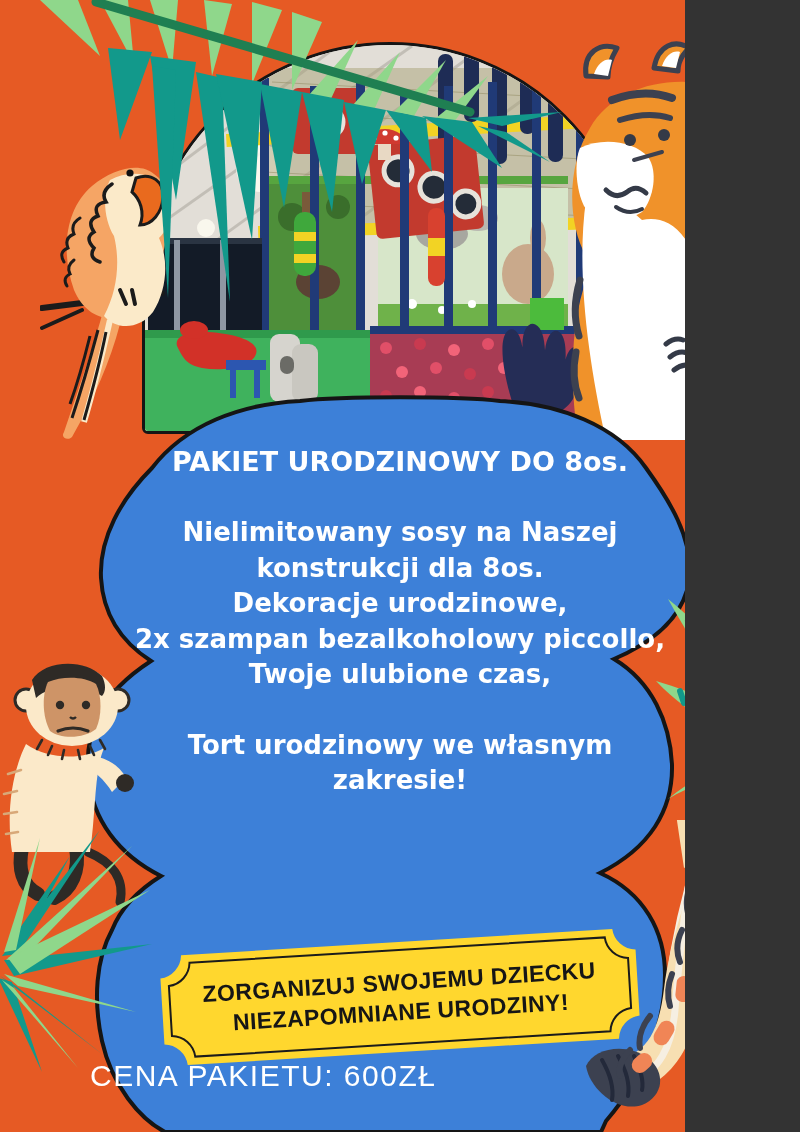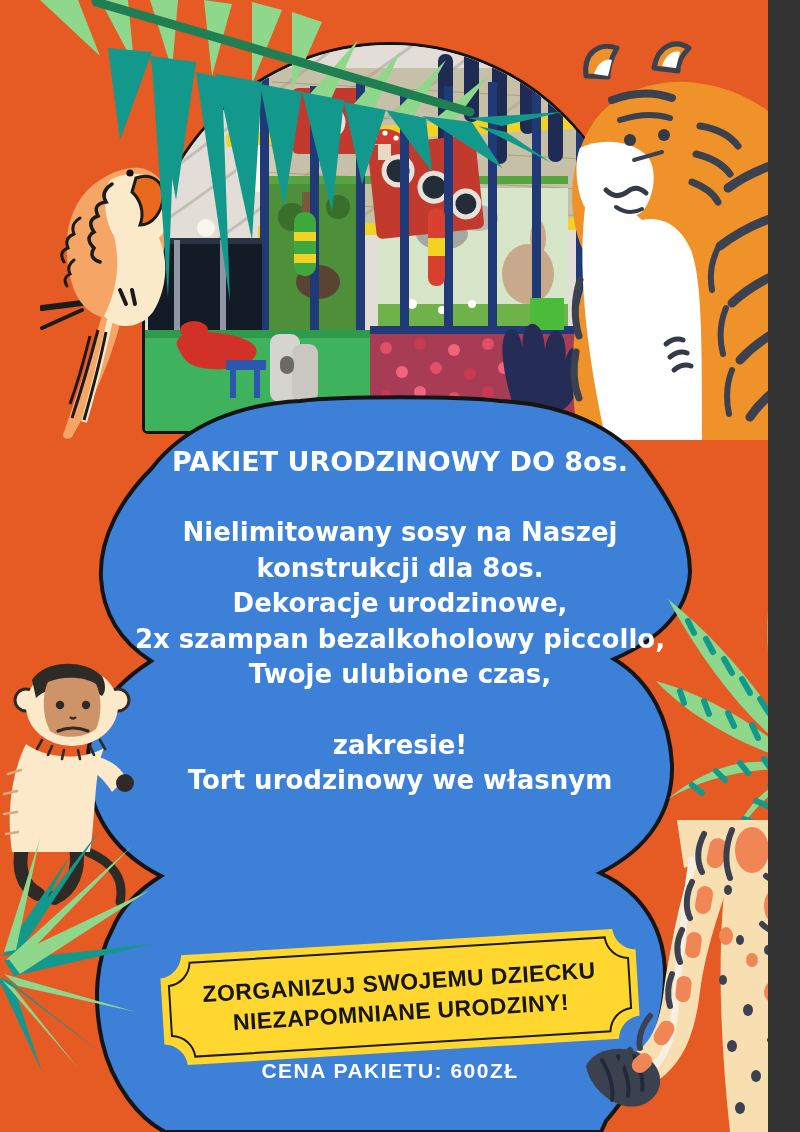--- a/index.html
+++ b/index.html
@@ -1,36 +1,36 @@
 <!DOCTYPE html>
 <html><head>
 <meta charset="utf-8">
 <style>
   html,body{margin:0;padding:0;background:#333;}
-  .poster{position:relative;width:768px;height:1132px;background:#E65A24;overflow:hidden;
+  .poster{position:relative;width:685px;height:1132px;background:#E65A24;overflow:hidden;
           font-family:"DejaVu Sans",sans-serif;}
   .abs{position:absolute;}
   .photo-arch{position:absolute;left:142px;top:42px;width:496px;height:392px;
               border:3px solid #151515;border-radius:250px 250px 6px 6px;overflow:hidden;
               background:#E2DED7;box-sizing:border-box;}
   .photo-arch svg{position:absolute;left:-3px;top:-3px;}
   .blob-svg{position:absolute;left:0;top:0;}
   .blob-text{position:absolute;left:105px;top:444px;width:590px;text-align:center;
              color:#FFFFFF;font-weight:bold;font-size:26px;line-height:35.5px;}
   .blob-text .title{font-size:27px;line-height:36px;}
   .blob-text .sp{height:35px;}
   .ticket{position:absolute;left:158px;top:938px;width:484px;height:118px;
           transform:rotate(-3.5deg);}
   .ticket .tx{position:absolute;left:0;top:0;width:100%;height:100%;
               display:flex;flex-direction:column;align-items:center;justify-content:center;
               gap:3px;font-family:"Liberation Sans",sans-serif;font-weight:bold;
               font-size:23px;letter-spacing:.4px;color:#161616;}
-  .price{position:absolute;left:90px;top:1059px;width:600px;text-align:center;
-         color:#FFFFFF;font-family:"Liberation Sans",sans-serif;font-size:21px;
-         letter-spacing:1.5px;font-weight:700;}
+  .price{position:absolute;left:90px;top:1059px;width:600px;
+         color:#FFFFFF;font-family:"Liberation Sans",sans-serif;font-size:30px;
+         letter-spacing:1.5px;font-weight:400;}
 </style>
 </head>
 <body>
 
 <div class="poster">
 
   <div class="photo-arch">
     <svg width="496" height="392" viewBox="0 0 496 392">
       <rect width="496" height="392" fill="#E2DED7"></rect>
       <g stroke="#BFBBB3" stroke-width="3" fill="none" opacity="0.9">
@@ -370,22 +370,22 @@
 
   <div class="blob-text">
     <div class="title">PAKIET URODZINOWY DO 8os.</div>
     <div class="sp"></div>
     <div>Nielimitowany sosy na Naszej</div>
     <div>konstrukcji dla 8os.</div>
     <div>Dekoracje urodzinowe,</div>
     <div>2x szampan bezalkoholowy piccollo,</div>
     <div>Twoje ulubione czas,</div>
     <div class="sp"></div>
+    <div>Tort urodzinowy we własnym</div>
     <div>zakresie!</div>
-    <div>Tort urodzinowy we własnym</div>
   </div>
 
   <div class="ticket">
     <svg width="484" height="118" viewBox="0 0 484 118" style="position:absolute;left:0;top:0;">
       <path d="M26,4 L458,4 A24,24 0 0 0 480,26 L480,92 A24,24 0 0 0 458,114 L26,114 A24,24 0 0 0 4,92 L4,26 A24,24 0 0 0 26,4 Z" fill="#FFD72E"></path>
       <path d="M34,12 L450,12 A24,24 0 0 0 472,34 L472,84 A24,24 0 0 0 450,106 L34,106 A24,24 0 0 0 12,84 L12,34 A24,24 0 0 0 34,12 Z" fill="none" stroke="#1b1b1b" stroke-width="2"></path>
     </svg>
     <div class="tx">
       <div>ZORGANIZUJ SWOJEMU DZIECKU</div>
       <div>NIEZAPOMNIANE URODZINY!</div>

